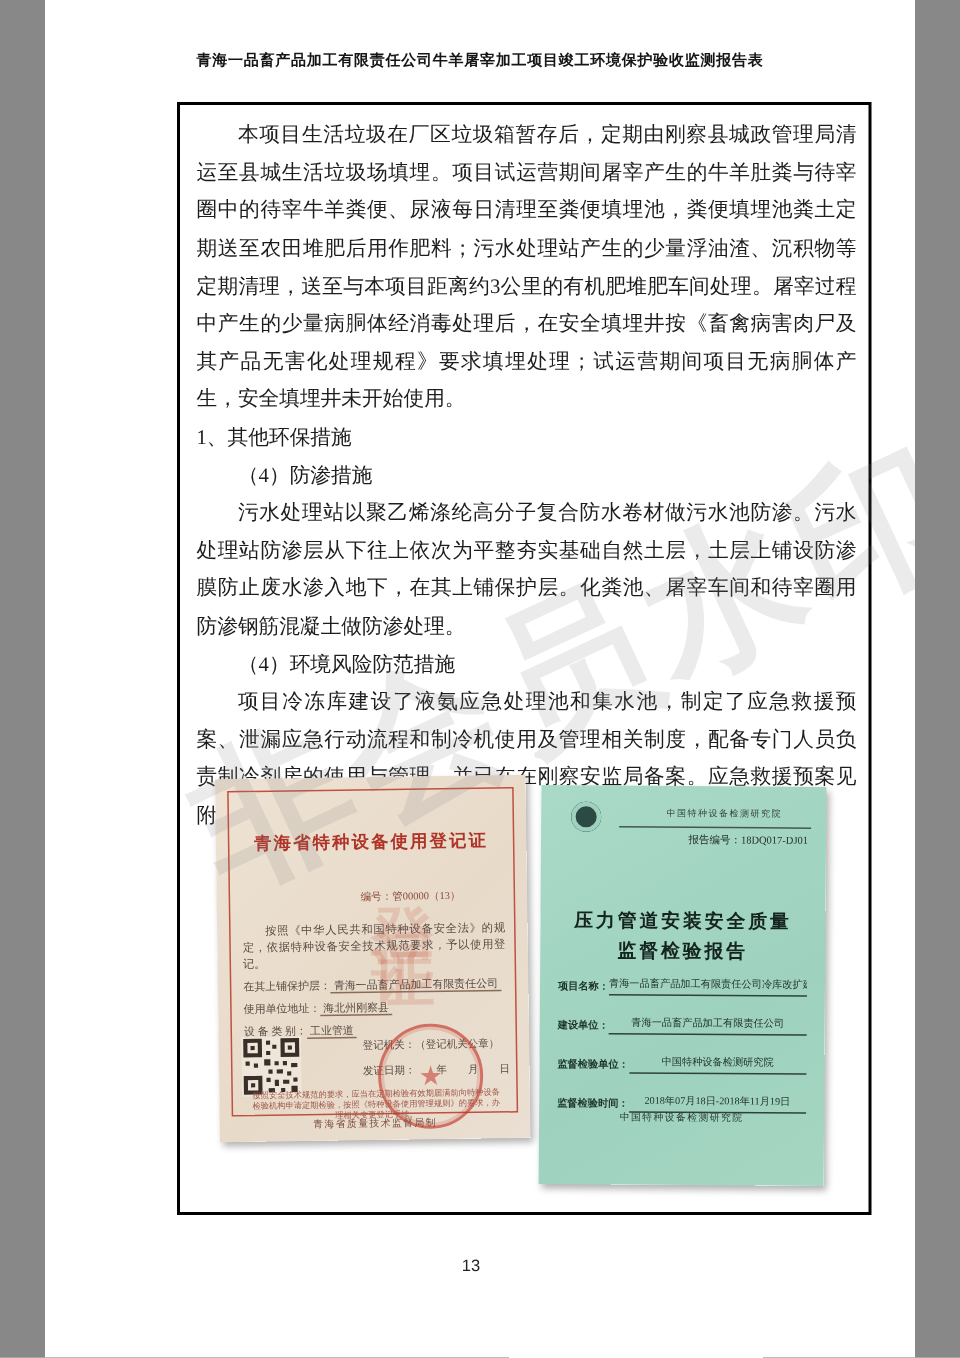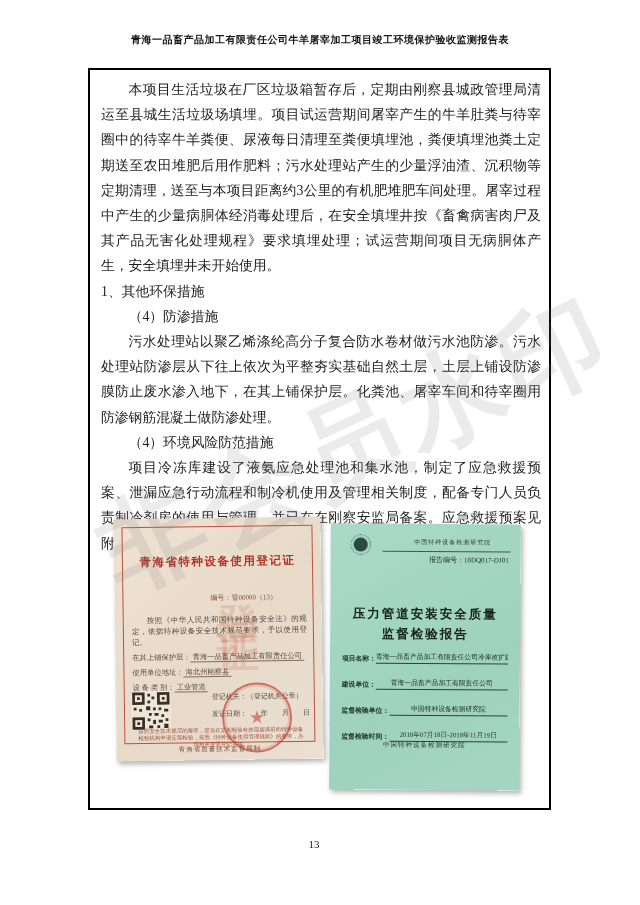--- a/index.html
+++ b/index.html
@@ -1,17 +1,17 @@
 <!DOCTYPE html>
 <html><head>
 <meta charset="utf-8">
 <style>
   html,body{margin:0;padding:0;background:#888;}
   #page{
-    position:relative;width:640px;height:905px;margin:0 auto;background:#ffffff;
+    position:relative;width:580px;height:905px;margin:0 auto;background:#ffffff;
     font-family:"Liberation Serif", serif;color:#1c1c1c;overflow:hidden;
   }
   
   .header-title{
     position:absolute;top:33px;left:0;right:0;text-align:center;
     font-size:10px;font-weight:bold;letter-spacing:.5px;color:#161616;
   }
   
   .table-frame{
     position:absolute;left:88px;top:68px;width:463px;height:742px;
@@ -114,21 +114,21 @@
     flex:1;text-align:center;border-bottom:1px solid #2e423a;color:#1e2e28;
     white-space:nowrap;overflow:hidden;padding-bottom:1px;
   }
   .cr-footer{
     position:absolute;top:217px;left:0;right:0;text-align:center;
     font-size:6.5px;color:#2a3a34;letter-spacing:1px;
   }
   
   .page-num{
     position:absolute;top:838px;left:0;right:12px;text-align:center;
-    font-size:11px;color:#222;font-family:Liberation Serif, serif;
+    font-size:11px;color:#222;font-family:Liberation Sans, sans-serif;
   }
 </style>
 </head>
 <body>
 
 <div id="page">
 
   <div class="header-title">青海一品畜产品加工有限责任公司牛羊屠宰加工项目竣工环境保护验收监测报告表</div>
 
   <div class="table-frame"></div>

